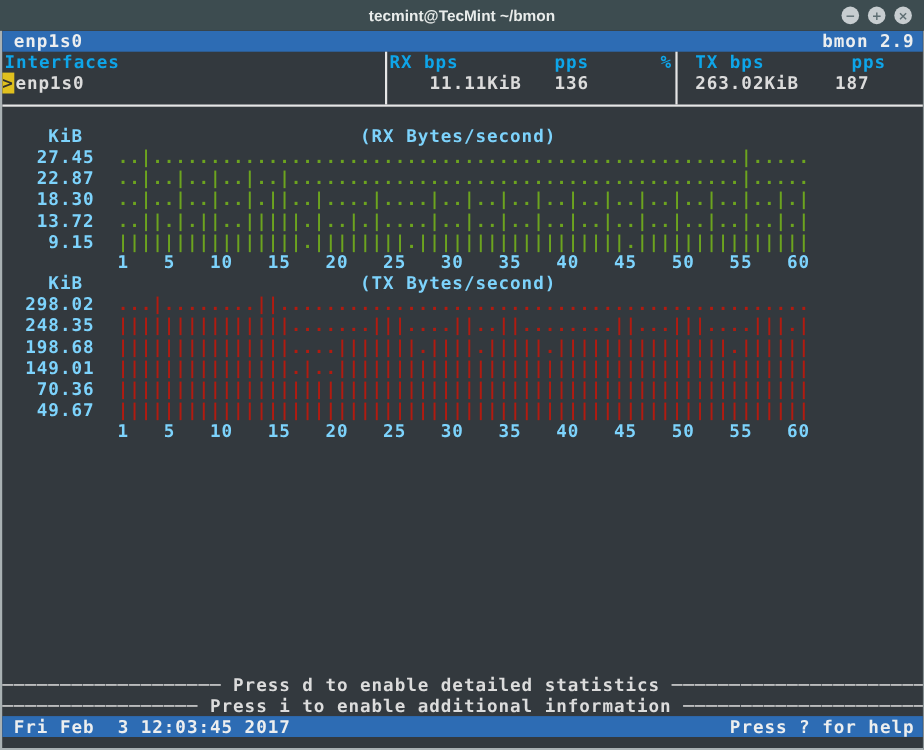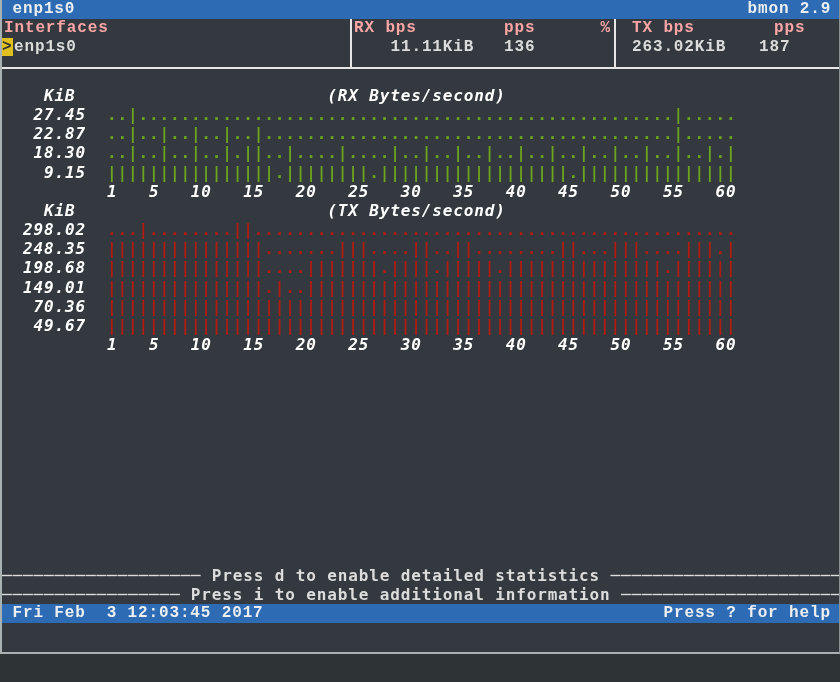--- a/index.html
+++ b/index.html
@@ -17,35 +17,49 @@
   .wbtn span{color:#5e6e73;font-size:11px;line-height:11px;
              font-family:"DejaVu Sans",sans-serif;font-weight:bold;}
   
   .term{height:654px;background:#33393e;position:relative;box-sizing:border-box;
         border-left:2px solid #a9b1b3;border-right:1px solid #8a9294;
         border-bottom:2px solid #a9b1b3;overflow:hidden;}
   .trow,.tline{height:19.2px;line-height:19.2px;white-space:pre;
         font:bold 16px "DejaVu Sans Mono",monospace;letter-spacing:0.86px;
         color:#dcdcdc;}
   .trow{position:relative;}
-  .trow>span{position:absolute;top:0;font-family:Liberation Mono, monospace;}
+  .trow>span{position:absolute;top:0;}
   .bluebar{background:#2d6cb4;color:#eceeef;}
-  .yl{color:#fca5a5;}
-  .wh{color:#ffffff;font-style:italic;}
+  .yl{color:#0ea5e9;}
+  .wh{color:#7dd3fc;}
   .cursor{left:0;width:10.5px;background:#e0c01e;color:#303030;}
   .vsep{position:absolute;width:2px;background:#e6e6e6;top:19px;height:48px;}
   .divider-row .hline{height:2px;background:#e6e6e6;margin-top:9px;}
   .spacer{height:211.2px;}
   .msg{text-align:left;}
 </style>
 </head>
 <body>
 
 <div class="window">
 
+  <div class="titlebar">
+    <span class="title">tecmint@TecMint ~/bmon</span>
+    <div class="winbtns">
+      <div class="wbtn">
+          <span>−</span>
+        </div>
+      <div class="wbtn">
+          <span>+</span>
+        </div>
+      <div class="wbtn">
+          <span>×</span>
+        </div>
+    </div>
+  </div>
 
   <div class="term">
 
     <div class="trow bluebar">
       <span style="left:10.5px">enp1s0</span>
       <span style="left:745.5px">bmon 2.9</span>
     </div>
 
     <div class="trow">
       <span class="yl" style="left:2px">Interfaces</span>
@@ -68,20 +82,21 @@
     <div class="vsep" style="left:348px"></div>
     <div class="vsep" style="left:612px"></div>
 
     <div class="trow divider-row"><div class="hline"></div></div>
 
     <div>
         <div class="tline"><span class="wh">    KiB                        (RX Bytes/second)</span></div>
         <div class="tline"><span class="wh">   27.45  </span><span style="color:#6ca41f">..|...................................................|.....</span></div>
         <div class="tline"><span class="wh">   22.87  </span><span style="color:#6ca41f">..|..|..|..|..|.......................................|.....</span></div>
         <div class="tline"><span class="wh">   18.30  </span><span style="color:#6ca41f">..|..|..|..|.||..|....|....|..|..|..|..|..|..|..|..|..|..|.|</span></div>
+        <div class="tline"><span class="wh">   13.72  </span><span style="color:#6ca41f">..||.|.||..|||||.|..|.|....|..|..|..|..|..|..|..|..|..|..|.|</span></div>
         <div class="tline"><span class="wh">    9.15  </span><span style="color:#6ca41f">||||||||||||||||.||||||||.||||||||||||||||||.|||||||||||||||</span></div>
         <div class="tline"><span class="wh">          1   5   10   15   20   25   30   35   40   45   50   55   60</span></div>
       </div>
     <div>
         <div class="tline"><span class="wh">    KiB                        (TX Bytes/second)</span></div>
         <div class="tline"><span class="wh">  298.02  </span><span style="color:#b21b10">...|........||..............................................</span></div>
         <div class="tline"><span class="wh">  248.35  </span><span style="color:#b21b10">|||||||||||||||.......|||....||..||........||...|||....|||.|</span></div>
         <div class="tline"><span class="wh">  198.68  </span><span style="color:#b21b10">|||||||||||||||....|||||||.||||.|||||.|||||||||||||||.||||||</span></div>
         <div class="tline"><span class="wh">  149.01  </span><span style="color:#b21b10">|||||||||||||||.|..|||||||||||||||||||||||||||||||||||||||||</span></div>
         <div class="tline"><span class="wh">   70.36  </span><span style="color:#b21b10">||||||||||||||||||||||||||||||||||||||||||||||||||||||||||||</span></div>

